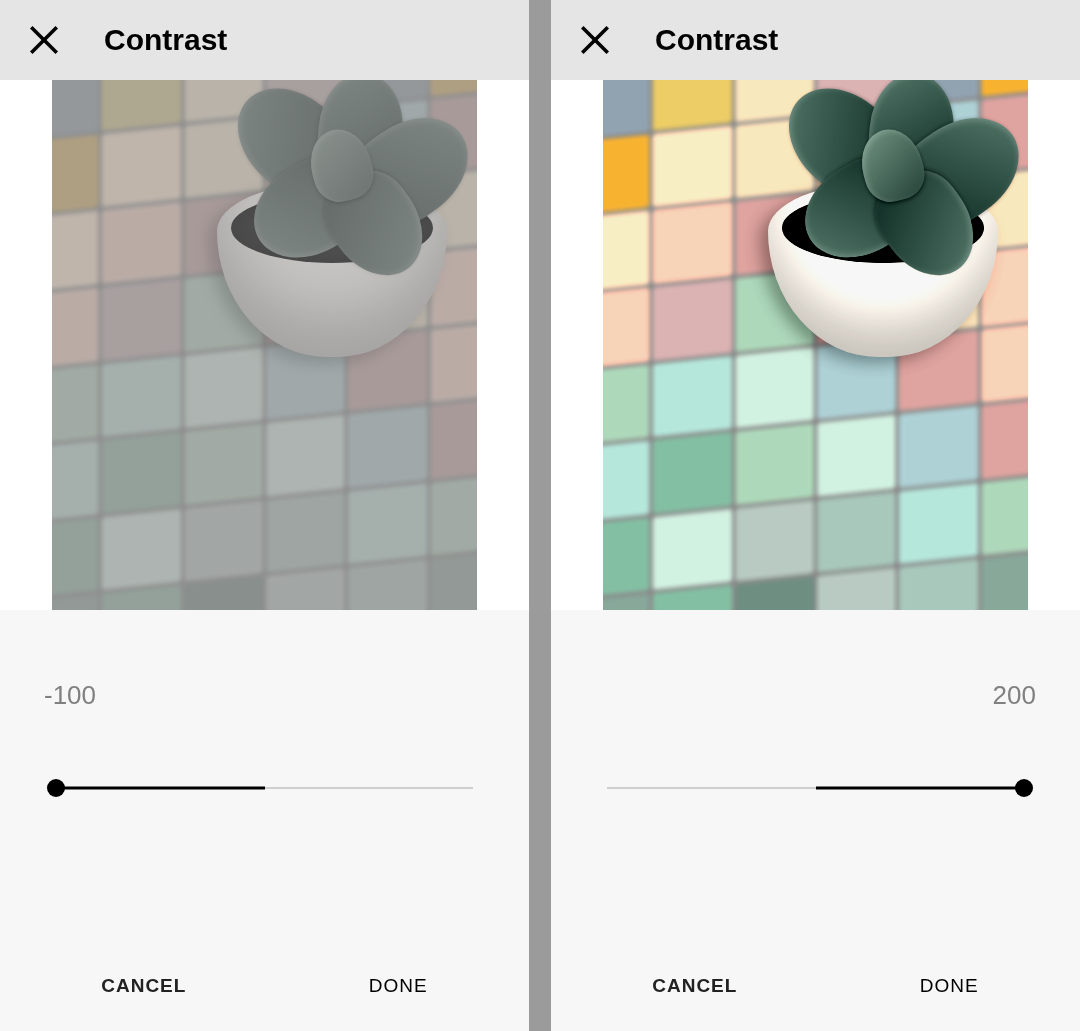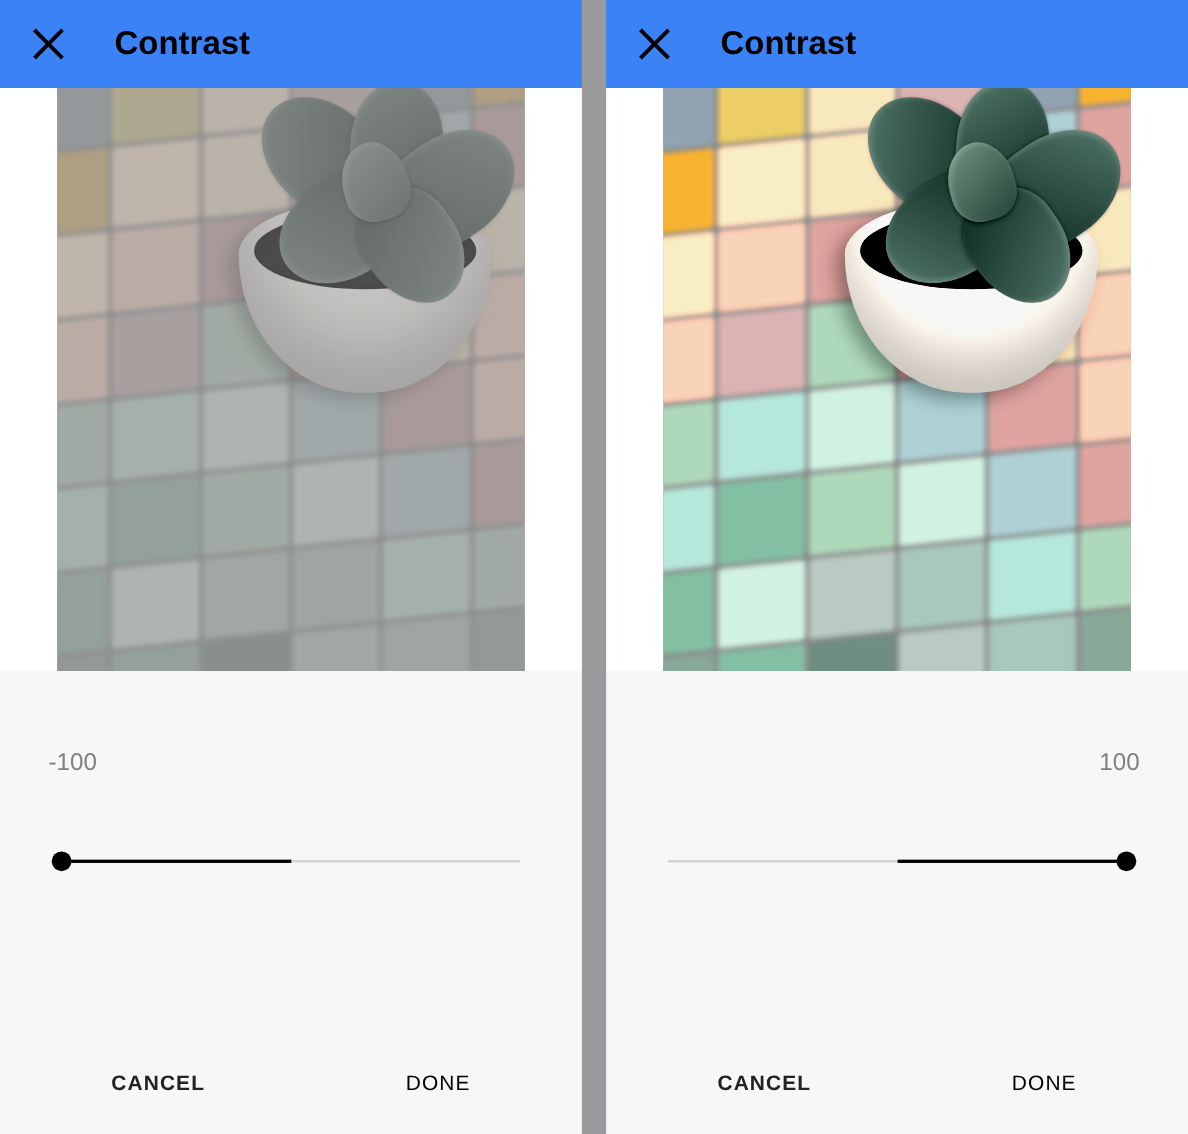--- a/index.html
+++ b/index.html
@@ -1,19 +1,19 @@
 <!DOCTYPE html>
 <html><head>
   <meta charset="utf-8">
   <style>
     * { box-sizing: border-box; margin: 0; padding: 0; }
     html, body { width: 1080px; height: 1031px; font-family: -apple-system, "Helvetica Neue", Arial, sans-serif; background:#9b9b9b; }
     .wrap { display:flex; width:1080px; height:1031px; }
     .gap { width:22px; height:100%; background:#9b9b9b; }
-    .pane { width:529px; height:100%; background:#3b82f6; display:flex; flex-direction:column; position:relative; }
+    .pane { width:529px; height:100%; background:#e5e5e5; display:flex; flex-direction:column; position:relative; }
     .header { height:80px; display:flex; align-items:center; padding-left:22px; }
     .close-btn { width:44px; height:44px; background:none; border:none; padding:0; cursor:pointer; display:flex; align-items:center; justify-content:center; }
     .close-btn svg { width:34px; height:34px; stroke:#000; stroke-width:2.5; }
     .title { font-size:30px; font-weight:600; color:#000; margin-left:38px; }
     .image-zone { height:530px; display:flex; align-items:flex-start; justify-content:center; background:#fff; }
     .photo { width:425px; height:530px; position:relative; overflow:hidden; background:#888; }
     .tiles { position:absolute; inset:0; transform: skewY(-6deg) scale(1.15); transform-origin:center; display:grid; grid-template-columns:repeat(6,1fr); grid-template-rows:repeat(8,1fr); gap:3px; filter: blur(2px); }
     .tiles span { display:block; border-radius:3px; }
     .c1{background:#c7a361}.c2{background:#d2c4ae}.c3{background:#b7a3a3}.c4{background:#8f989f}.c5{background:#c2b27e}.c6{background:#dec7b2}
     .c7{background:#d8b7a9}.c8{background:#a8c1bb}.c9{background:#b89a98}.c10{background:#a3b8a9}.c11{background:#a2b4b6}.c12{background:#b6a392}
@@ -24,21 +24,21 @@
     .leaf { position:absolute; background:linear-gradient(145deg,#6b7d76,#3b4a46); border-radius:58% 58% 48% 48% / 62% 62% 42% 42%; box-shadow:inset 2px 2px 6px rgba(255,255,255,.15), 0 2px 4px rgba(0,0,0,.3);} 
     .l1{width:92px;height:118px;left:38px;top:-6px;transform:rotate(-48deg)}
     .l2{width:84px;height:106px;left:112px;top:-14px;transform:rotate(5deg)}
     .l3{width:94px;height:120px;left:158px;top:22px;transform:rotate(55deg)}
     .l4{width:90px;height:114px;left:56px;top:66px;transform:rotate(-120deg)}
     .l5{width:86px;height:108px;left:126px;top:84px;transform:rotate(145deg)}
     .l6{width:60px;height:72px;left:104px;top:42px;transform:rotate(-15deg);background:linear-gradient(145deg,#7e8f86,#4b5a55)}
     .lo-contrast { filter: contrast(0.55) brightness(1.08) saturate(0.75); }
     .hi-contrast { filter: contrast(1.65) saturate(1.25) brightness(0.97); }
     .controls { flex:1; background:#f7f7f7; display:flex; flex-direction:column; justify-content:flex-start; }
-    .value-row { width:100%; padding:70px 44px 0 44px; font-size:22px; color:#808080; display:flex; }
+    .value-row { width:100%; padding:70px 44px 0 44px; font-size:26px; color:#808080; display:flex; }
     .val-left { justify-content:flex-start; }
     .val-right { justify-content:flex-end; }
     .slider-row { padding:65px 56px 0 56px; }
     .slider { position:relative; height:24px; }
     .track-left, .track-right { position:absolute; top:50%; height:2px; transform:translateY(-50%); }
     .thumb { position:absolute; top:50%; width:18px; height:18px; background:#000; border-radius:50%; transform:translate(-50%,-50%); cursor:grab; }
     .footer { height:90px; display:flex; justify-content:space-around; padding:0 10px; margin-top:auto;}
     .footer button { background:none; border:none; font-size:19px; font-weight:600; letter-spacing:1px; color:#222; cursor:pointer; padding:12px 20px; }
     .footer .done { color:#000; font-weight:400; }
   </style>
@@ -208,21 +208,21 @@
             <div class="leaf l2"></div>
             <div class="leaf l3"></div>
             <div class="leaf l4"></div>
             <div class="leaf l5"></div>
             <div class="leaf l6"></div>
         </div>
       </div>
     </div>
     <div class="controls">
       <div class="value-row val-right">
-        <span>100</span>
+        <span>200</span>
       </div>
       <div class="slider-row">
         <div class="slider">
           <div class="track-left" style="left: 0%; width: 50%; background: rgb(207, 207, 207);"></div>
           <div class="track-right" style="left: 50%; width: 50%; background: rgb(0, 0, 0); height: 3px;"></div>
           <div class="thumb" style="left: 100%;"></div>
         </div>
       </div>
       <div class="footer">
         <button>CANCEL</button>

